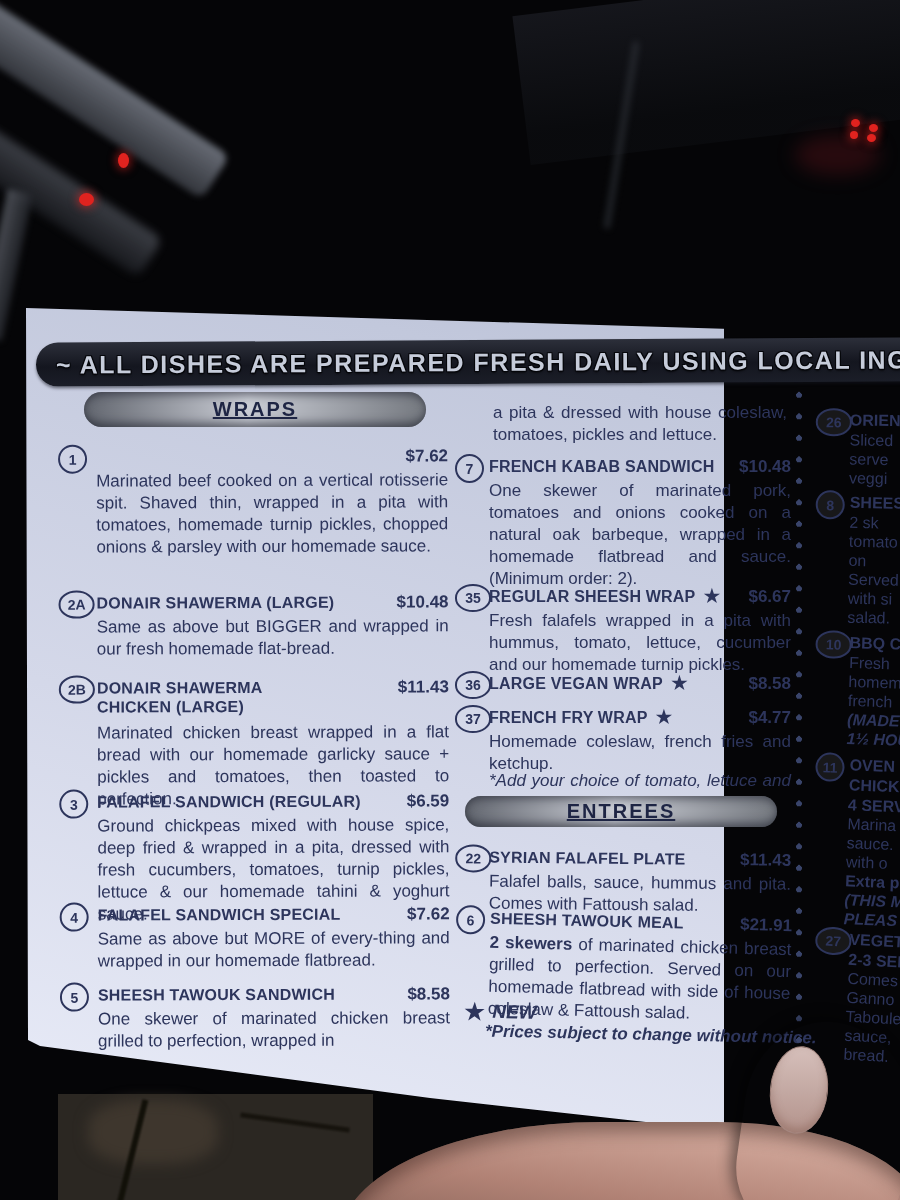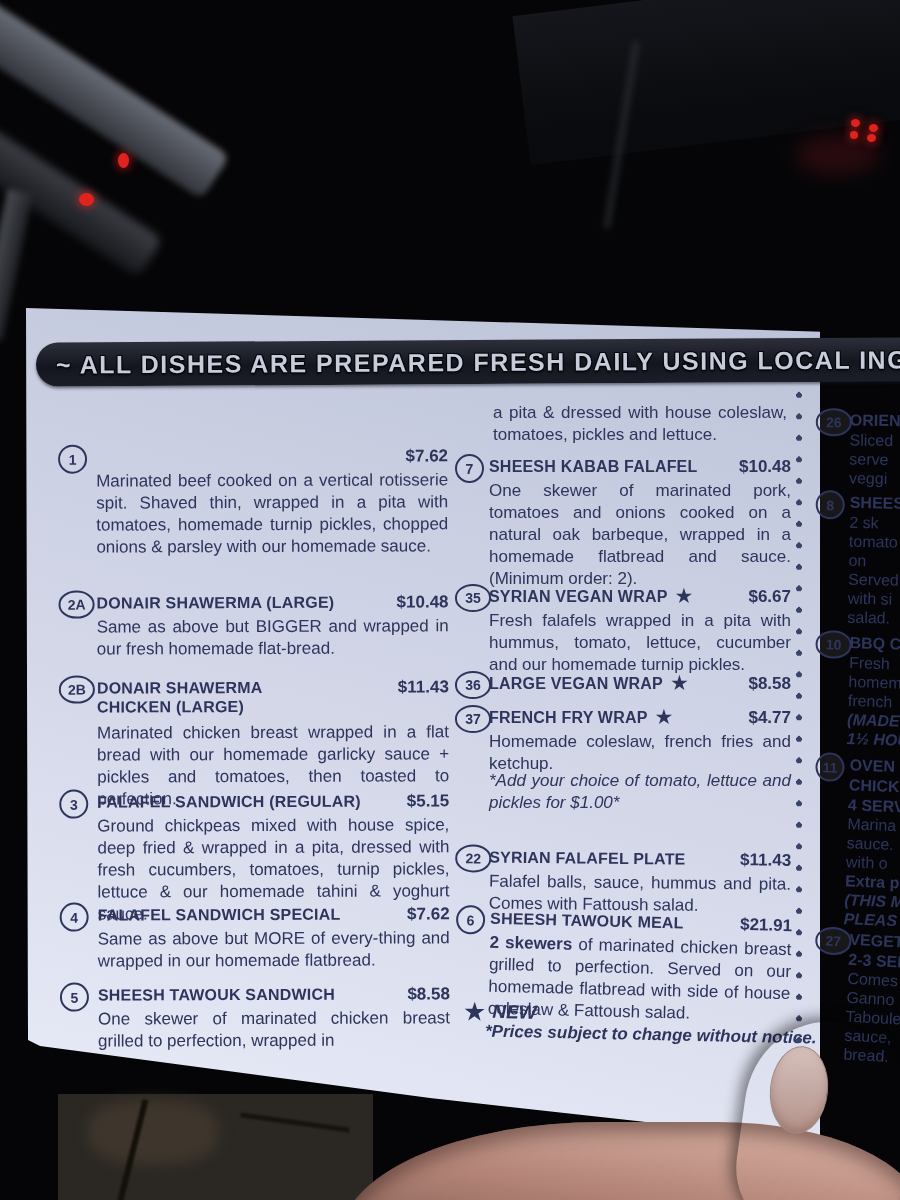--- a/index.html
+++ b/index.html
@@ -19,21 +19,21 @@
   .led{position:absolute;background:#e0231f;border-radius:50%;box-shadow:0 0 9px 2px rgba(225,35,32,.55);filter:blur(.5px);}
   .led-l1{left:118px;top:153px;width:11px;height:15px;}
   .led-l2{left:79px;top:193px;width:15px;height:13px;}
   .led-r1{left:851px;top:119px;width:9px;height:8px;}
   .led-r2{left:869px;top:124px;width:9px;height:8px;}
   .led-r3{left:850px;top:131px;width:8px;height:8px;}
   .led-r4{left:867px;top:134px;width:9px;height:8px;}
 
   
   .paper{
-    position:absolute;left:0;top:0;width:820px;height:1200px;
+    position:absolute;left:0;top:0;width:724px;height:1200px;
     clip-path:polygon(26px 308px, 900px 334px, 900px 1178px, 700px 1128px, 430px 1098px, 40px 1046px, 28px 1040px);
     background:linear-gradient(195deg,#aab1c9 2%,#c2c8dc 30%,#d4d8e9 62%,#e9ecf8 95%);
     color:#2d355c;
   }
   .banner{
     position:absolute;left:36px;top:340px;width:890px;height:44px;border-radius:22px;
     background:linear-gradient(180deg,#2c2f3a 0%,#14161f 55%,#1b1e28 100%);
     transform:rotate(-0.35deg);display:flex;align-items:center;
     box-shadow:0 2px 3px rgba(20,22,32,.5);
   }
@@ -134,20 +134,23 @@
 <div class="led led-r2"></div>
 <div class="led led-r3"></div>
 <div class="led led-r4"></div>
 
 <div class="paper">
 
   <div class="banner">
     <span>~ ALL DISHES ARE PREPARED FRESH DAILY USING LOCAL ING</span>
   </div>
 
+  <div class="pill pill-wraps">
+    <span>WRAPS</span>
+  </div>
 
   <div class="col col-left">
     <div class="item" style="top:6px">
       <span class="num">1</span>
       <div class="head">
           <span class="price">$7.62</span>
         </div>
       <p class="desc">Marinated beef cooked on a vertical rotisserie spit. Shaved thin, wrapped in a pita with tomatoes, homemade turnip pickles, chopped onions &amp; parsley with our homemade sauce.</p>
     </div>
     <div class="item" style="top:152px">
@@ -163,21 +166,21 @@
       <div class="head">
           <span class="iname" style="max-width:240px">DONAIR SHAWERMA CHICKEN (LARGE)</span>
           <span class="price">$11.43</span>
         </div>
       <p class="desc" style="margin-top:6px">Marinated chicken breast wrapped in a flat bread with our homemade garlicky sauce + pickles and tomatoes, then toasted to perfection.</p>
     </div>
     <div class="item" style="top:351px">
       <span class="num">3</span>
       <div class="head">
           <span class="iname">FALAFEL SANDWICH (REGULAR)</span>
-          <span class="price">$5.15</span>
+          <span class="price">$6.59</span>
         </div>
       <p class="desc">Ground chickpeas mixed with house spice, deep fried &amp; wrapped in a pita, dressed with fresh cucumbers, tomatoes, turnip pickles, lettuce &amp; our homemade tahini &amp; yoghurt sauce.</p>
     </div>
     <div class="item" style="top:464px">
       <span class="num">4</span>
       <div class="head">
           <span class="iname">FALAFEL SANDWICH SPECIAL</span>
           <span class="price">$7.62</span>
         </div>
       <p class="desc">Same as above but MORE of every-thing and wrapped in our homemade flatbread.</p>
@@ -190,29 +193,29 @@
         </div>
       <p class="desc">One skewer of marinated chicken breast grilled to perfection, wrapped in</p>
     </div>
   </div>
 
   <div class="col col-mid">
     <p class="carry" style="top:0">a pita &amp; dressed with house coleslaw, tomatoes, pickles and lettuce.</p>
     <div class="item" style="top:59px">
       <span class="num">7</span>
       <div class="head">
-          <span class="iname">SHEESH KABAB FALAFEL</span>
+          <span class="iname">FRENCH KABAB SANDWICH</span>
           <span class="price">$10.48</span>
         </div>
       <p class="desc">One skewer of marinated pork, tomatoes and onions cooked on a natural oak barbeque, wrapped in a homemade flatbread and sauce. (Minimum order: 2).</p>
     </div>
     <div class="item" style="top:189px">
       <span class="num num-wide">35</span>
       <div class="head">
-          <span class="iname">SYRIAN VEGAN WRAP</span>
+          <span class="iname">REGULAR SHEESH WRAP</span>
           <span class="star">★</span>
           <span class="price">$6.67</span>
         </div>
       <p class="desc">Fresh falafels wrapped in a pita with hummus, tomato, lettuce, cucumber and our homemade turnip pickles.</p>
     </div>
     <div class="item" style="top:276px">
       <span class="num num-wide">36</span>
       <div class="head">
           <span class="iname">LARGE VEGAN WRAP</span>
           <span class="star">★</span>
@@ -247,20 +250,23 @@
         </div>
       <p class="desc"><span class="b">2 skewers</span> <span>of marinated chicken breast grilled to perfection. Served on our homemade flatbread with side of house coleslaw &amp; Fattoush salad.</span></p>
     </div>
     <div class="legend" style="top:603px;transform:rotate(1.2deg)">
       <span class="star">★</span>
       <span class="lbl">NEW</span>
     </div>
     <div class="footer-note" style="top:627px;transform:rotate(1.2deg)">*Prices subject to change without notice.</div>
   </div>
 
+  <div class="pill pill-entrees">
+    <span>ENTREES</span>
+  </div>
 
   <div class="dots"></div>
 
   <div class="col col-right">
     <div class="ritem" style="top:6px;transform:rotate(0.8deg)">
       <span class="num num-wide">26</span>
       <div class="rtitle">ORIEN</div>
       <div class="rline">Sliced</div>
       <div class="rline">serve</div>
       <div class="rline">veggi</div>

